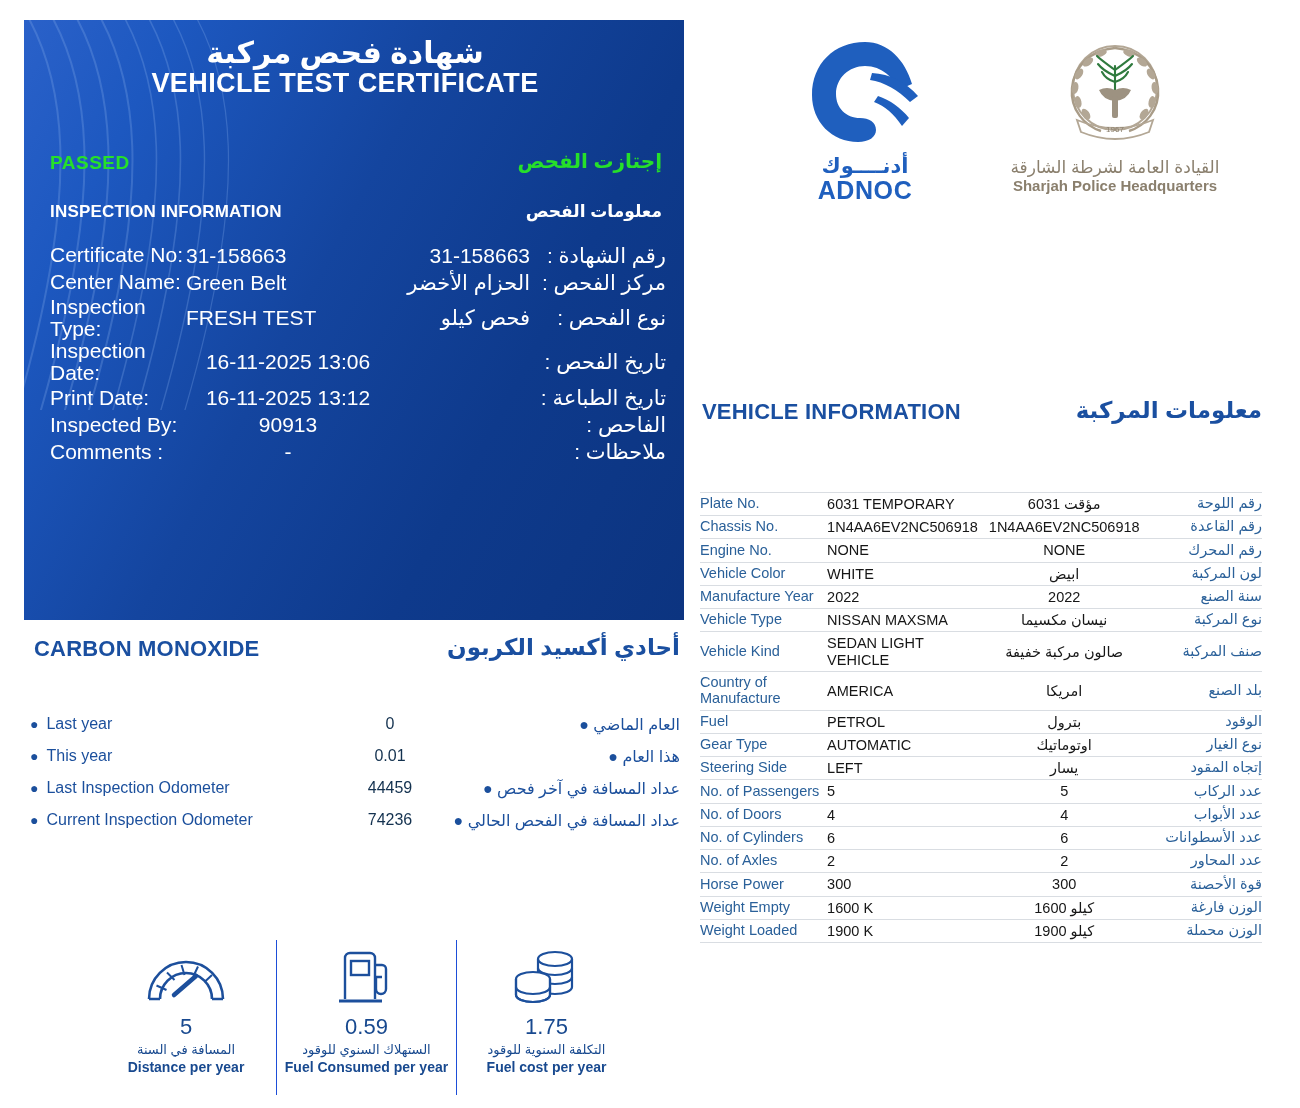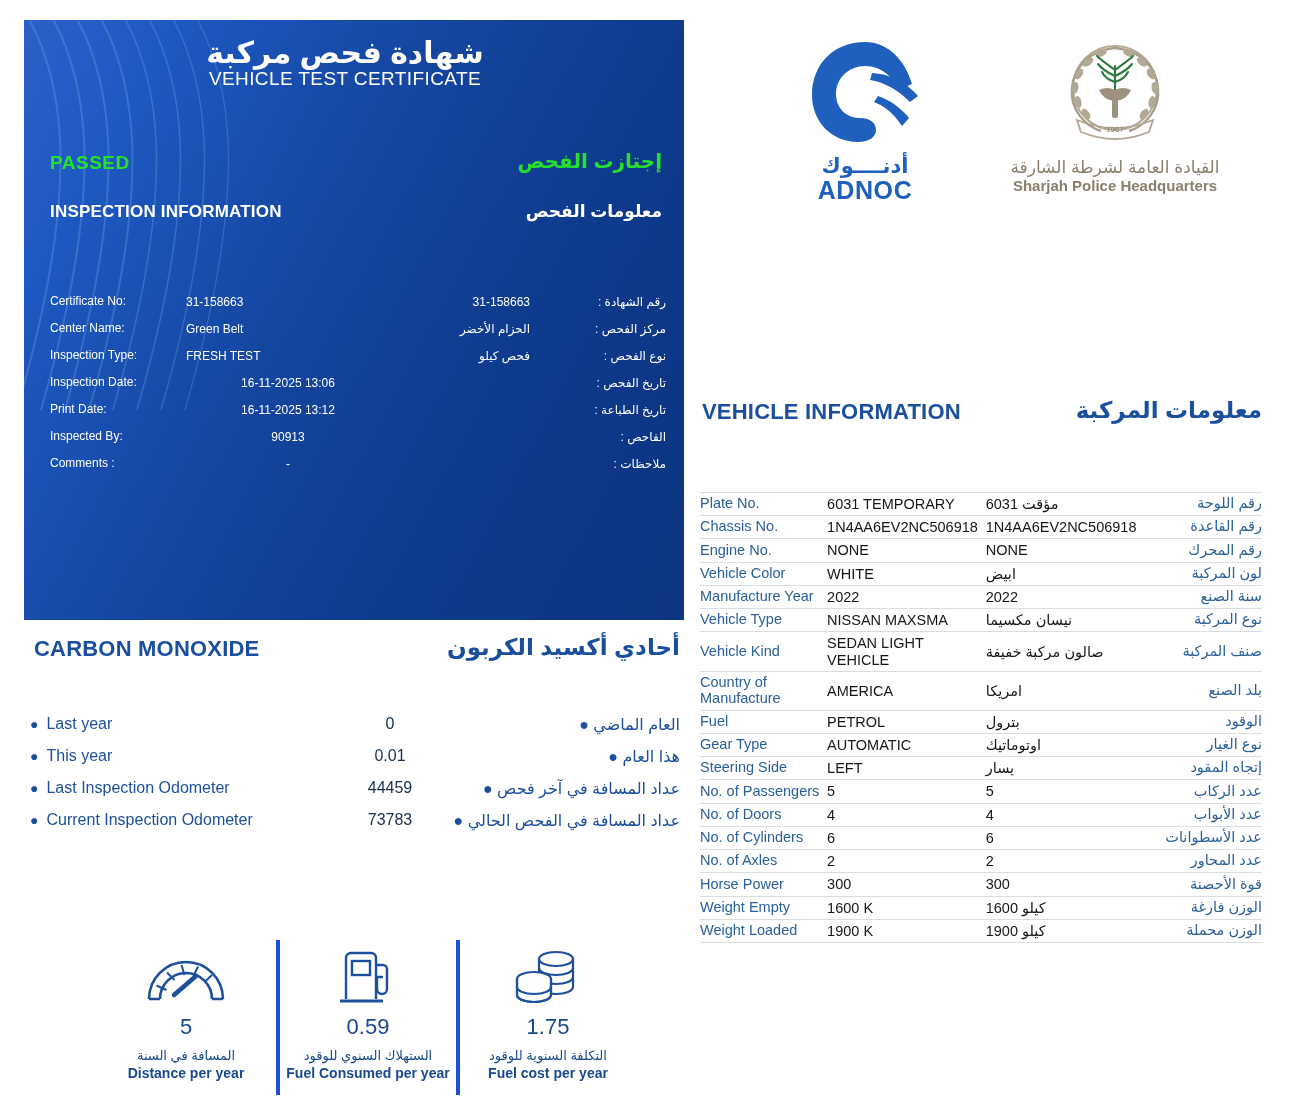--- a/index.html
+++ b/index.html
@@ -23,21 +23,21 @@
 
   .cert-title{
     position:absolute;left:0;top:16px;width:642px;
     text-align:center;color:#ffffff;
   }
   .cert-title .ar{
     font-size:30px;font-weight:bold;line-height:1.12;
     direction:rtl;letter-spacing:0px;
   }
   .cert-title .en{
-    font-size:19px;font-weight:normal;letter-spacing:.4px;line-height:1.15;margin-top:-2px;
+    font-size:27px;font-weight:bold;letter-spacing:.4px;line-height:1.15;margin-top:-2px;
   }
 
   .passed-row{
     position:absolute;left:26px;top:132px;width:612px;height:26px;
   }
   .passed-en{
     position:absolute;left:0;top:0;
     color:#26e02a;font-size:19px;font-weight:bold;letter-spacing:.5px;
   }
   .passed-ar{
@@ -51,21 +51,21 @@
   .sect-en{
     position:absolute;left:0;top:0;color:#fff;font-size:17px;font-weight:bold;letter-spacing:.2px;
   }
   .sect-ar{
     position:absolute;right:0;top:-1px;color:#fff;font-size:17px;font-weight:bold;direction:rtl;
   }
 
   
   .info-table{
     position:absolute;left:26px;top:222px;width:616px;
-    color:#ffffff;font-size:12px;margin-top:46px;
+    color:#ffffff;font-size:21px;
   }
   .info-row{
     display:grid;
     grid-template-columns:136px 1fr 150px 126px;
     align-items:center;
     min-height:27px;
     column-gap:0;
   }
   .info-row.tall{min-height:42px;}
   .ic-lbl-en{white-space:normal;line-height:1.05;}
@@ -101,27 +101,27 @@
   
   .stats{
     position:absolute;left:96px;top:940px;width:540px;height:155px;
     display:grid;grid-template-columns:1fr 1fr 1fr;
   }
   .stat{
     position:relative;
     display:flex;flex-direction:column;align-items:center;justify-content:flex-start;
     padding-top:6px;
   }
-  .stat + .stat{border-left:4px solid #1d4ed8;}
+  .stat + .stat{border-left:1px solid #1d4ed8;}
   .stat .icon{height:62px;display:flex;align-items:center;justify-content:center;}
   .stat .num{
     color:#18498f;font-size:22px;margin-top:8px;line-height:1;
   }
   .stat .lab-ar{
-    color:#18498f;font-size:13px;direction:rtl;margin-top:11px;text-align:center;line-height:1.15;
+    color:#18498f;font-size:13px;direction:rtl;margin-top:5px;text-align:center;line-height:1.15;
   }
   .stat .lab-en{
     color:#18498f;font-size:14px;font-weight:bold;margin-top:1px;text-align:center;line-height:1.15;
   }
 
   
   .logos{
     position:absolute;left:700px;top:36px;width:580px;height:190px;
   }
   .logo-adnoc{position:absolute;left:65px;top:2px;width:200px;text-align:center;}
@@ -160,21 +160,21 @@
     font-size:14.5px;
   }
   .vi-table tr:last-child td{border-bottom:1px solid #d9dde2;}
   .vi-en-lbl{
     width:128px;color:#2a6099;line-height:1.1;padding-right:6px !important;
   }
   .vi-en-val{
     width:160px;color:#161616;line-height:1.12;margin-top:24px;
   }
   .vi-ar-val{
-    width:158px;color:#161616;text-align:left;direction:rtl;line-height:1.12;padding-right:10px !important;
+    width:158px;color:#161616;text-align:center;direction:rtl;line-height:1.12;padding-right:10px !important;
   }
   .vi-ar-lbl{
     width:116px;color:#2a6099;text-align:right;direction:rtl;line-height:1.1;
   }
 </style>
 </head>
 <body>
 
 <div class="blue-panel">
 
@@ -301,21 +301,21 @@
         <span>عداد المسافة في آخر فحص</span>
         <span class="bullet"> ●</span>
       </span>
     </div>
 
     <div class="co-row">
       <span class="co-en">
         <span class="bullet">●</span>
         <span>Current Inspection Odometer</span>
       </span>
-      <span class="co-val">73783</span>
+      <span class="co-val">74236</span>
       <span class="co-ar">
         <span>عداد المسافة في الفحص الحالي</span>
         <span class="bullet"> ●</span>
       </span>
     </div>
 
   </div>
 </div>
 
 <div class="stats">

